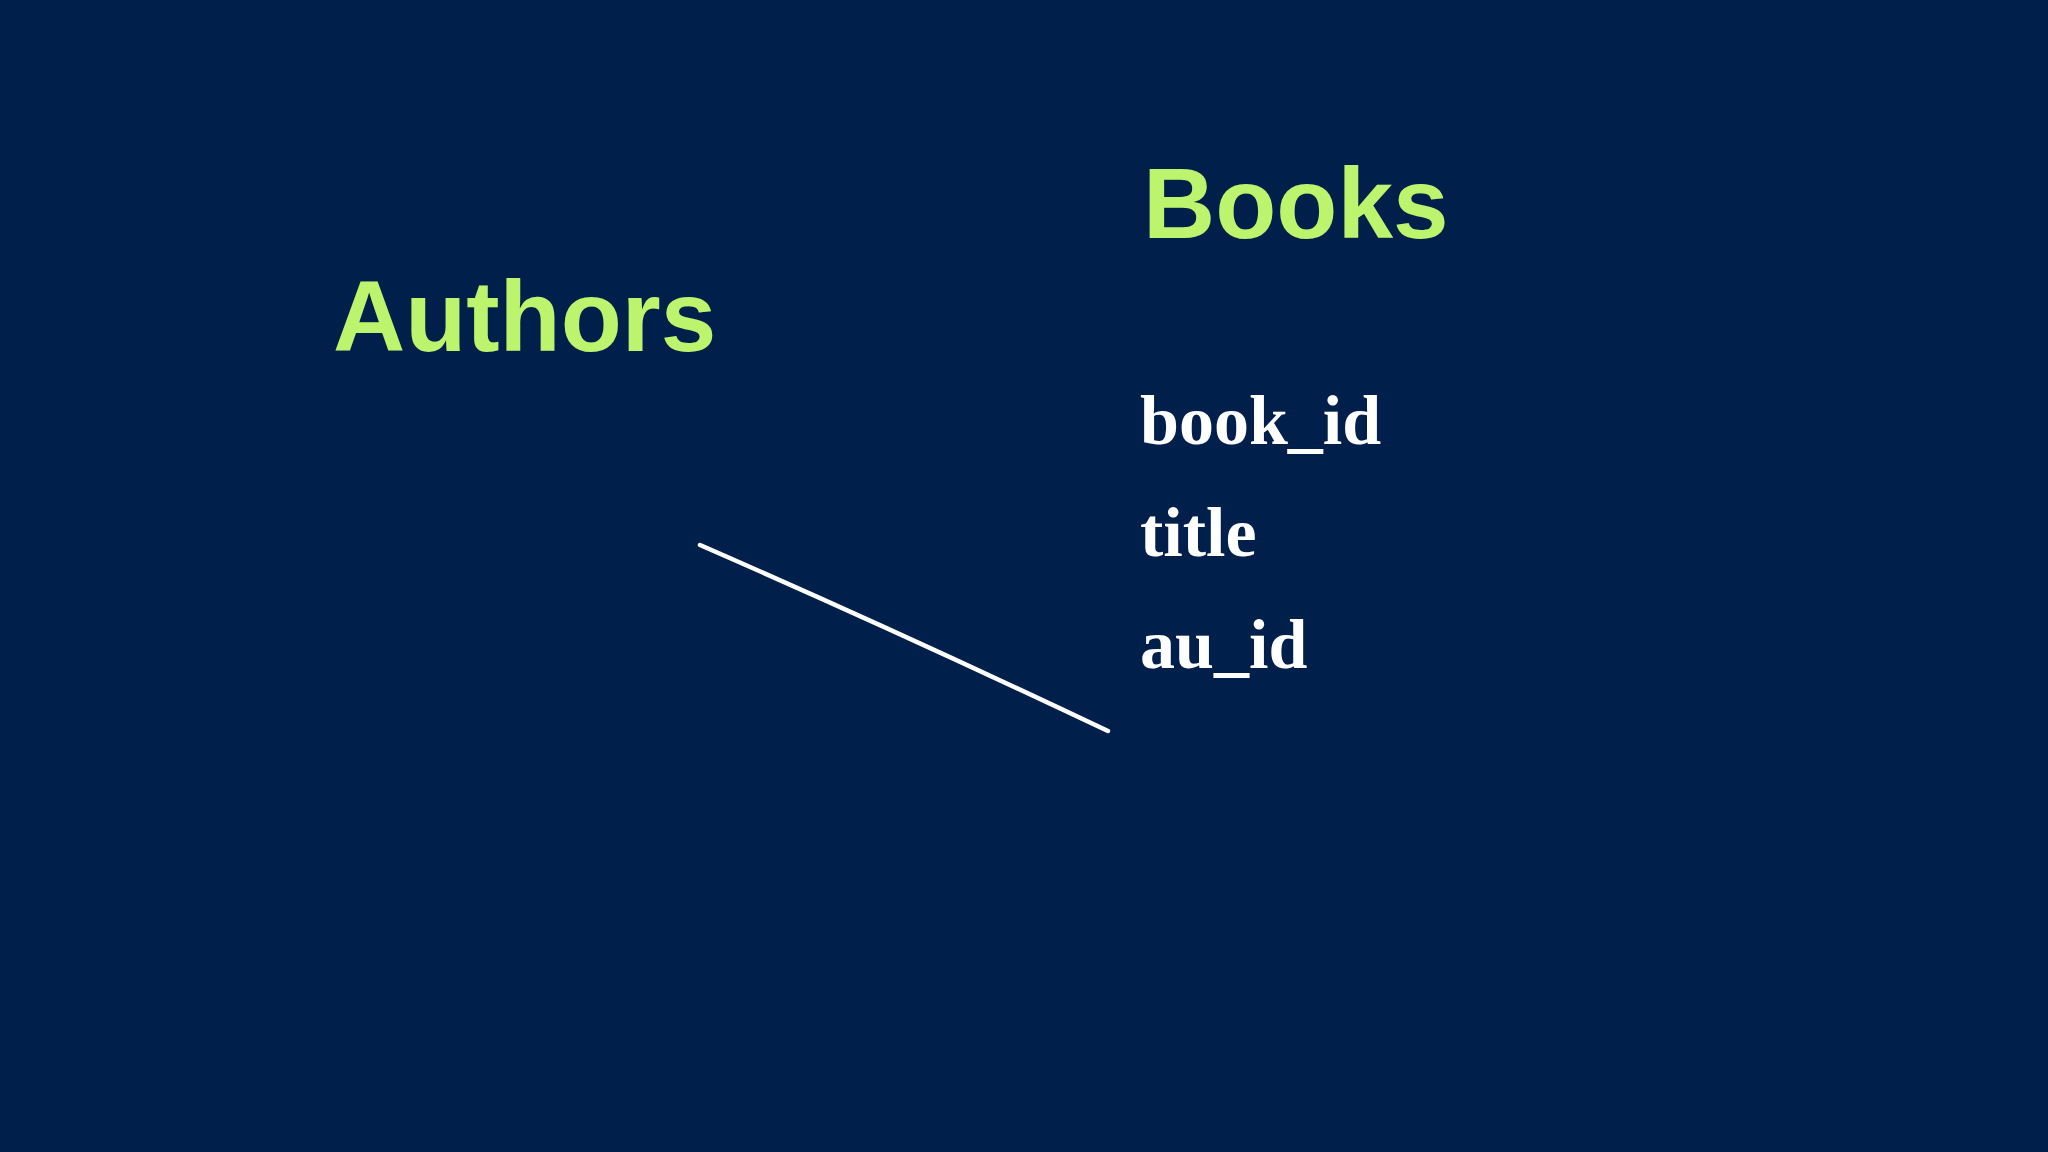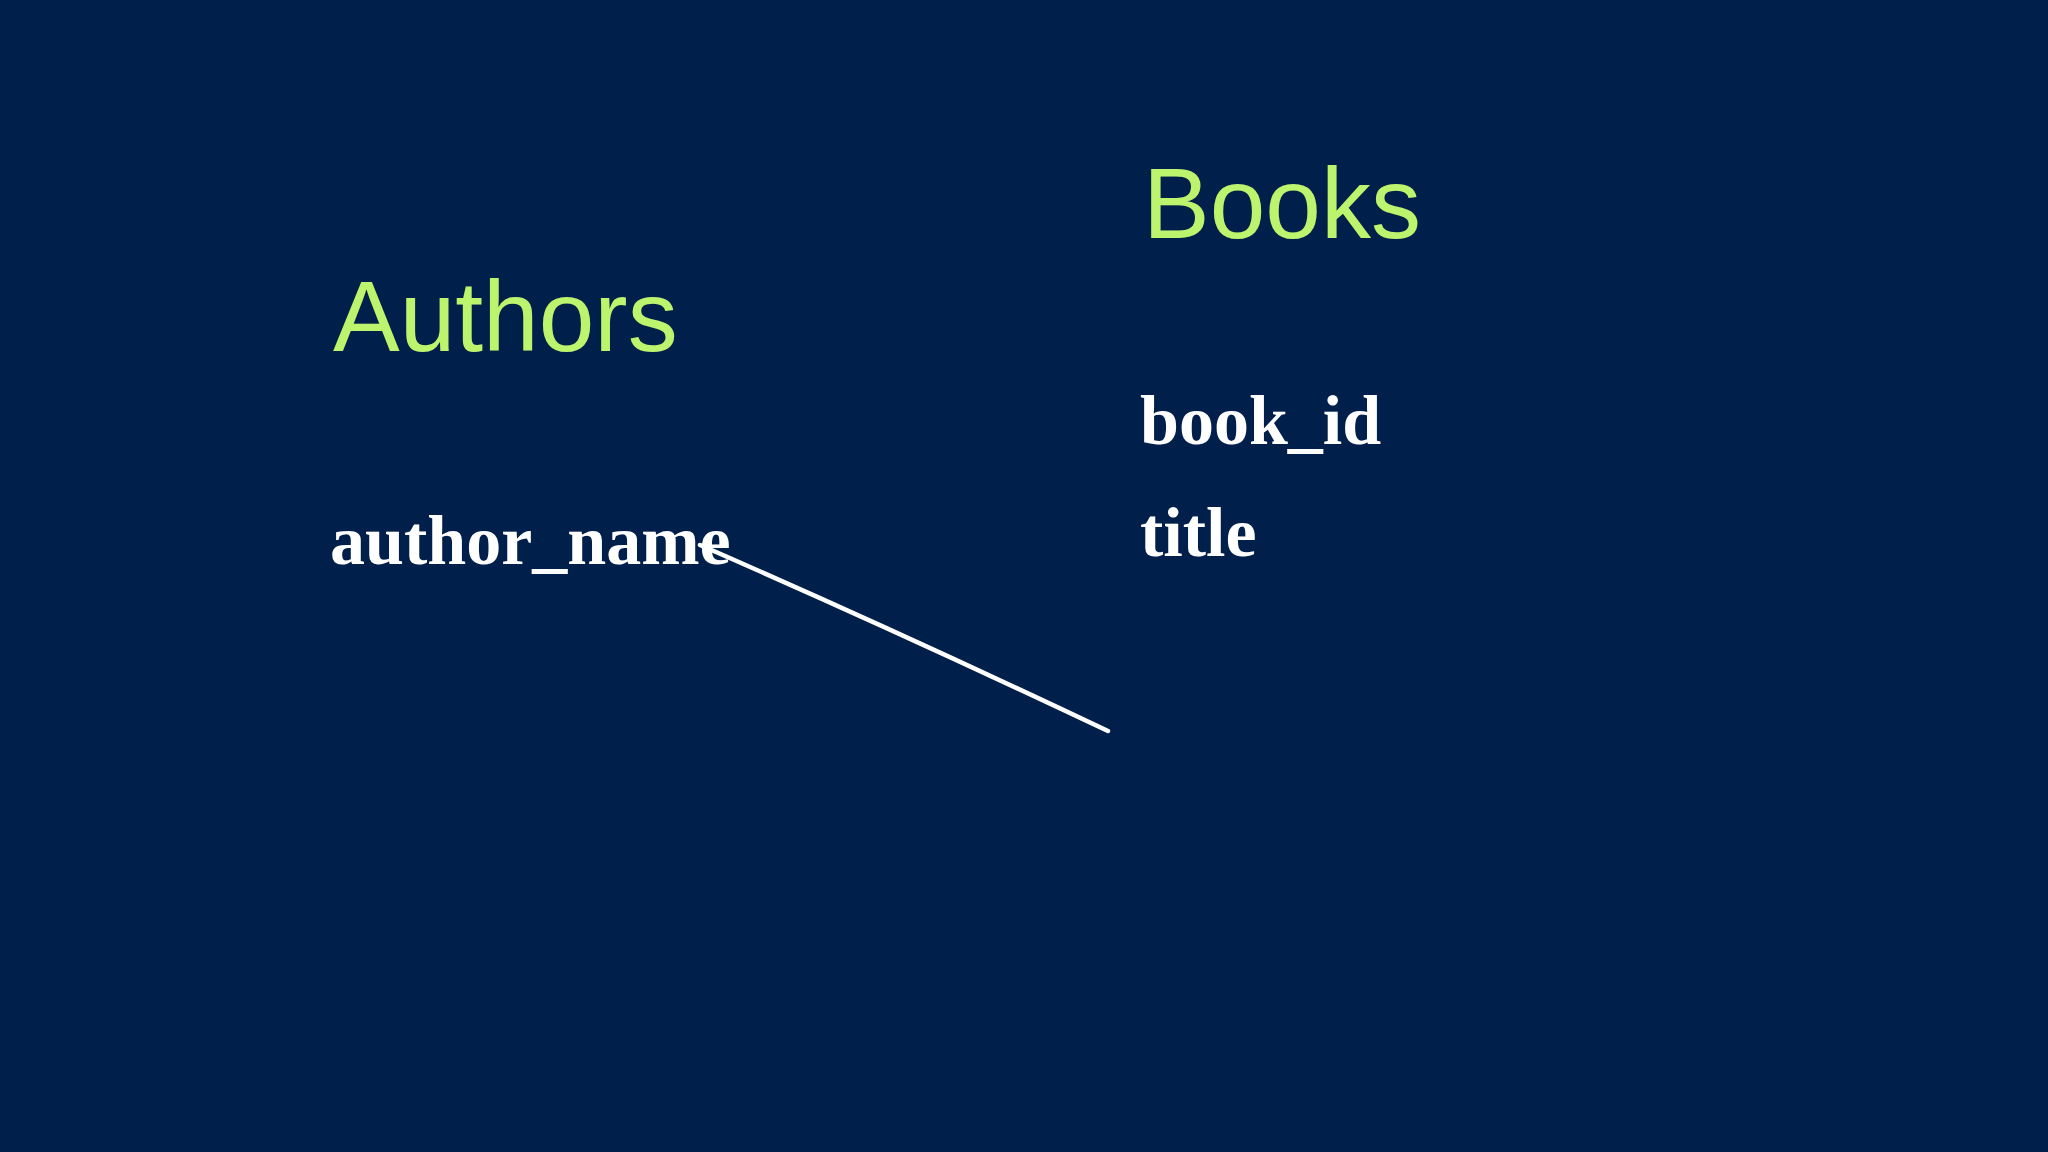--- a/index.html
+++ b/index.html
@@ -15,21 +15,21 @@
   }
   .stage {
     position: absolute;
     left: 0; top: 0;
     width: 2048px; height: 1152px;
     background: var(--bg);
   }
   .table { position: absolute; }
   .table-title {
     font-size: 100px;
-    font-weight: 400;
+    font-weight: 700;
     line-height: 1;
     color: var(--green);
     letter-spacing: 0px;
   }
   .fields { position: absolute; font-family: Liberation Serif, serif; }
   .field {
     font-size: 70px;
     font-weight: 700;
     line-height: 112px;
     color: var(--white);
@@ -47,29 +47,29 @@
   }
 </style>
 </head>
 <body>
 
 <div class="stage">
 
   <section class="table">
     <h2 class="table-title table-authors-title">Authors</h2>
     <div class="fields fields-authors">
-      <div class="field">author_name</div>
     </div>
   </section>
 
   <section class="table">
     <h2 class="table-title table-books-title">Books</h2>
     <div class="fields fields-books">
       <div class="field">book_id</div>
       <div class="field">title</div>
+      <div class="field">au_id</div>
     </div>
   </section>
 
   <svg class="connector-svg" viewBox="0 0 2048 1152">
     <path d="M 700 545 C 840 606, 975 668, 1108 731" fill="none" stroke="#ffffff" stroke-width="4.5" stroke-linecap="round"></path>
   </svg>
 
 </div>
 
 </body></html>

